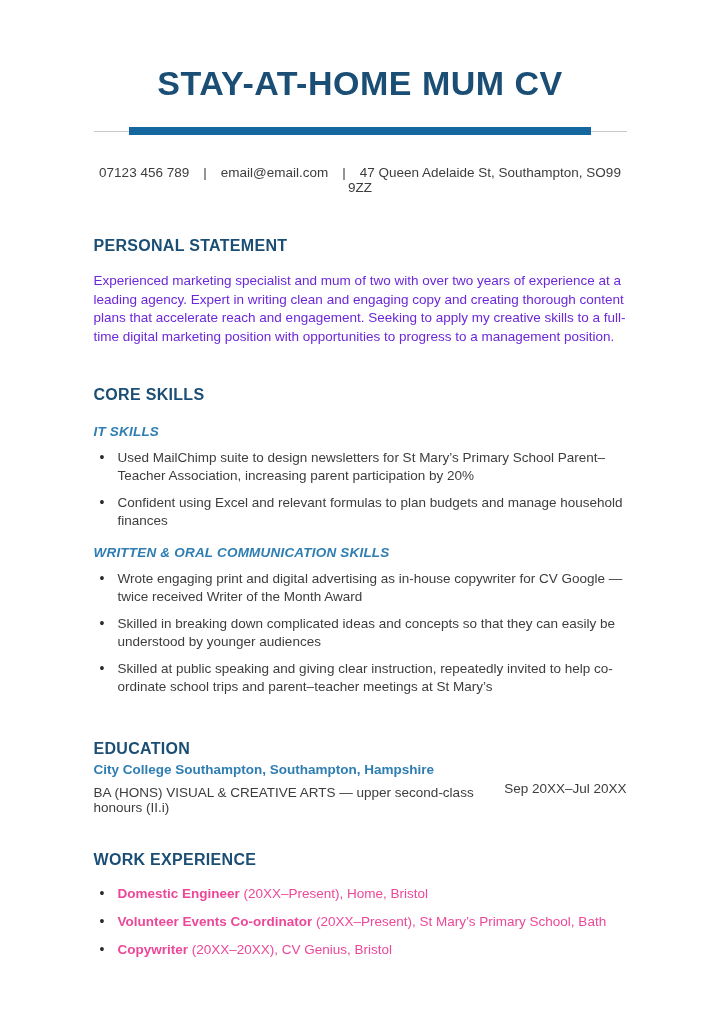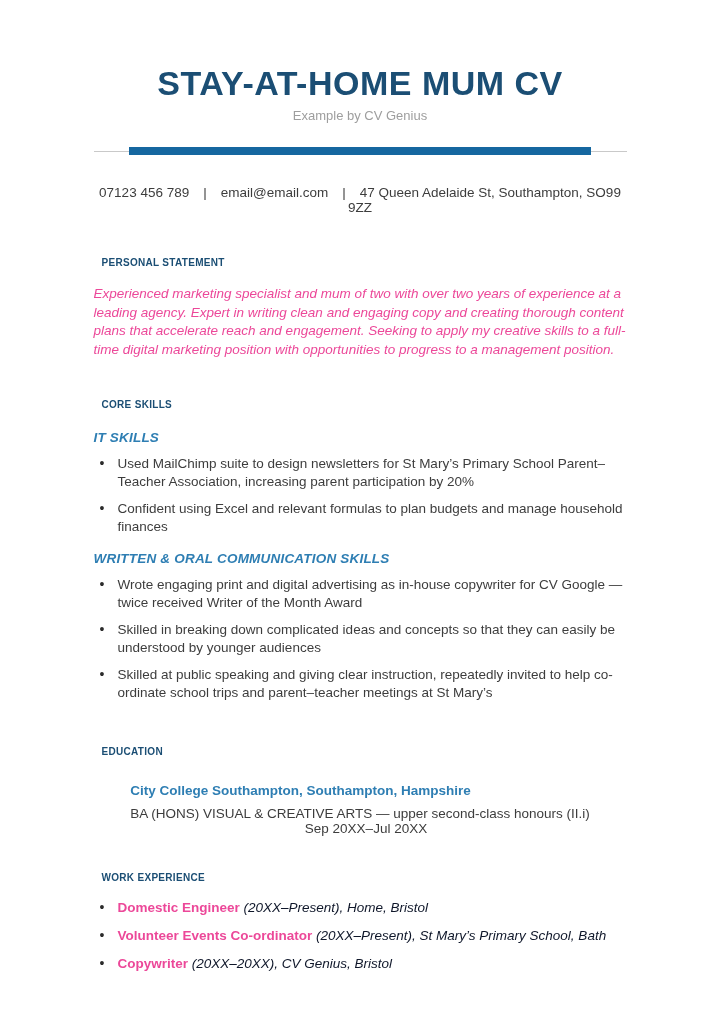--- a/index.html
+++ b/index.html
@@ -57,41 +57,40 @@
   }
   .contact {
     margin-top: 30px;
     text-align: center;
     font-size: 13.5px;
     color: #3d3d3d;
   }
   .contact .sep { margin: 0 14px; color: #3d3d3d; }
   
   .section-heading {
-    margin: 8px;
-    font-size: 10px;
+    margin: 0;
+    font-size: 16px;
     font-weight: bold;
     letter-spacing: 0.3px;
     color: #1b4e74;
   }
   .sub-heading {
     margin: 0;
     font-size: 13.5px;
     font-weight: bold;
     letter-spacing: 0.2px;
     color: #2e7eb3;
     font-style: italic;
   }
   .mt-personal { margin-top: 42px; }
   .statement-body {
     margin: 17px 0 0 0;
     font-size: 13.5px;
     line-height: 18.5px;
-    color: #ec4899;
-    font-style: italic;
+    color: #6d28d9;
   }
   .mt-core { margin-top: 40px; }
   .mt-it { margin-top: 20px; }
   .mt-comm { margin-top: 15px; }
   .bullet-list {
     list-style: none;
     margin: 10px 0 0 0;
     padding: 0;
     font-size: 13.5px;
     line-height: 18px;
@@ -105,25 +104,24 @@
     content: "\2022";
     position: absolute;
     left: 6px;
     top: -1px;
     color: #2b2b2b;
     font-size: 14px;
   }
   
   .mt-edu { margin-top: 44px; }
   .edu-row {
-    margin-top: 26px;
+    margin-top: 4px;
     display: flex;
     align-items: center;
     justify-content: flex-end;
-    flex-direction: column;
   }
   .edu-left { flex: 1 1 auto; }
   .edu-school {
     font-size: 13.5px;
     font-weight: bold;
     color: #2e7eb3;
   }
   .edu-degree {
     margin-top: 8px;
     font-size: 13.5px;
@@ -152,29 +150,28 @@
   .work-list li + li { margin-top: 10px; }
   .work-list li::before {
     content: "\2022";
     position: absolute;
     left: 6px;
     top: -1px;
     color: #2b2b2b;
     font-size: 14px;
   }
   .job-title { color: #ec4899; font-weight: bold; }
-  .job-detail { color: #0f172a; font-style: italic; }
+  .job-detail { color: #ec4899; }
 </style>
 </head>
 <body>
 
 <div class="page">
 
   <h1 class="cv-title">STAY-AT-HOME MUM CV</h1>
-  <div class="cv-subtitle">Example by CV Genius</div>
 
   <div class="divider">
     <div class="thin-line"></div>
     <div class="accent-bar"></div>
   </div>
 
   <div class="contact">
     <span>07123 456 789</span><span class="sep">|</span><span>email@email.com</span><span class="sep">|</span><span>47 Queen Adelaide St, Southampton, SO99 9ZZ</span>
   </div>
 

